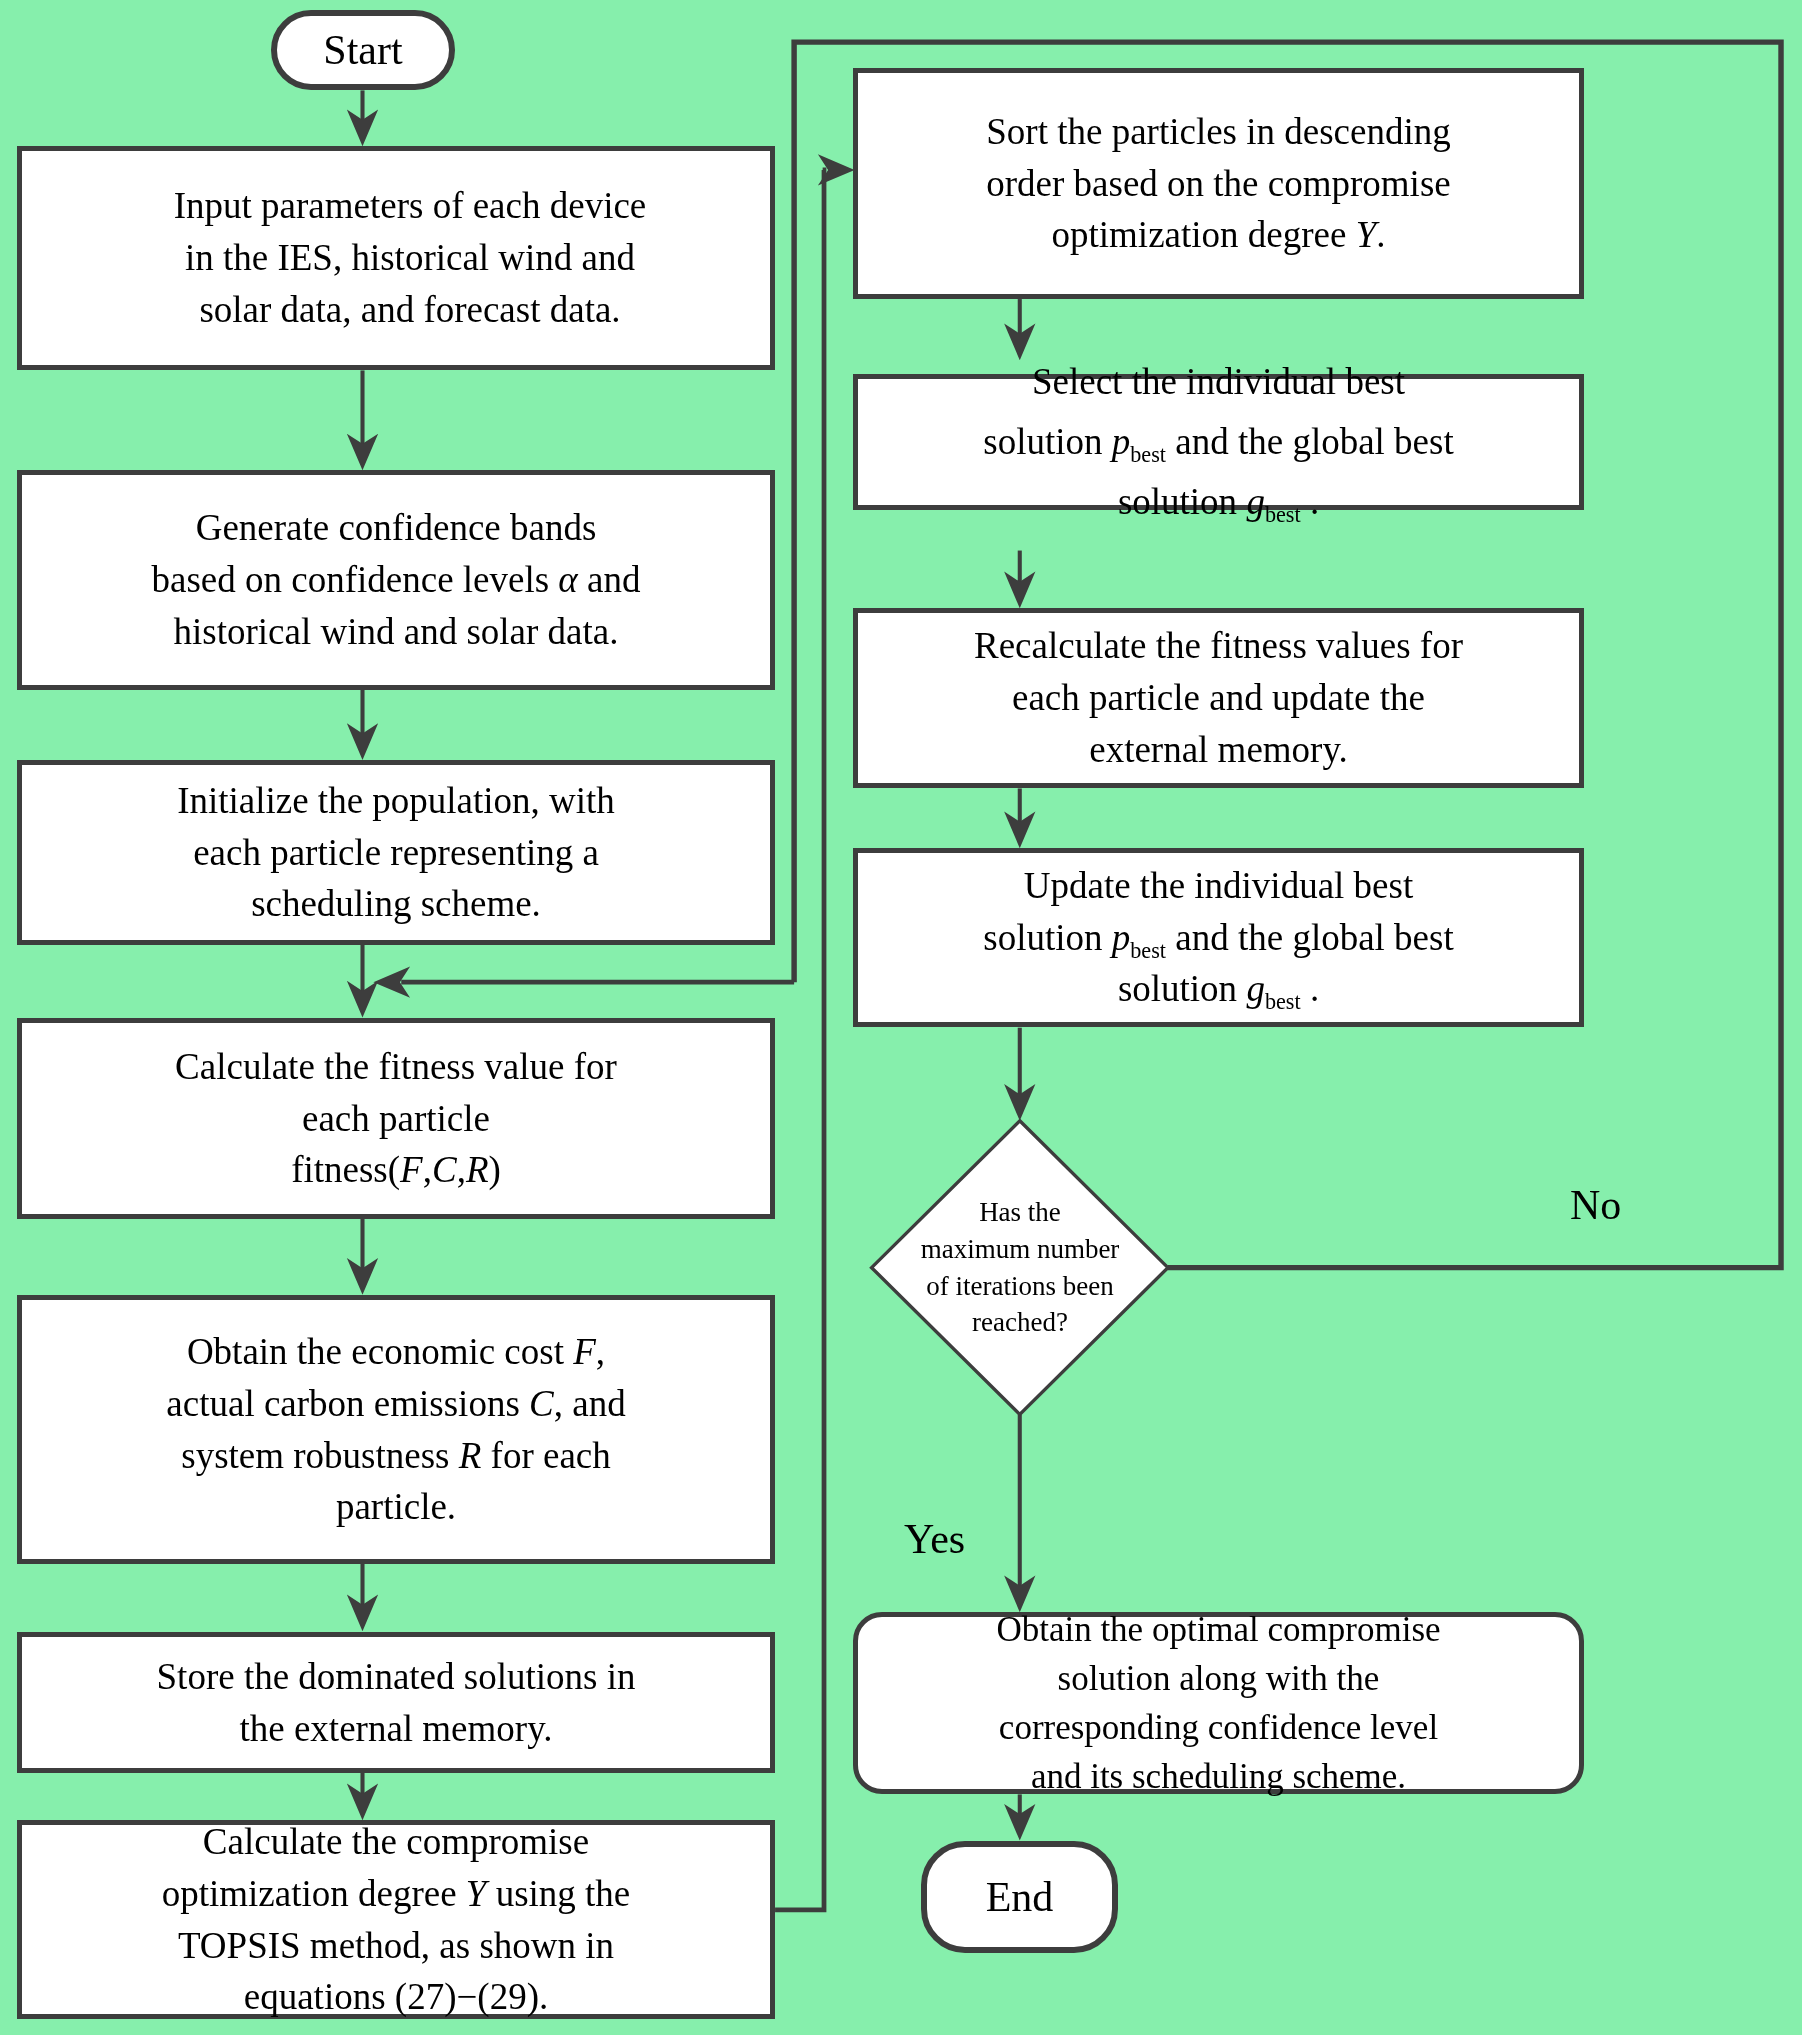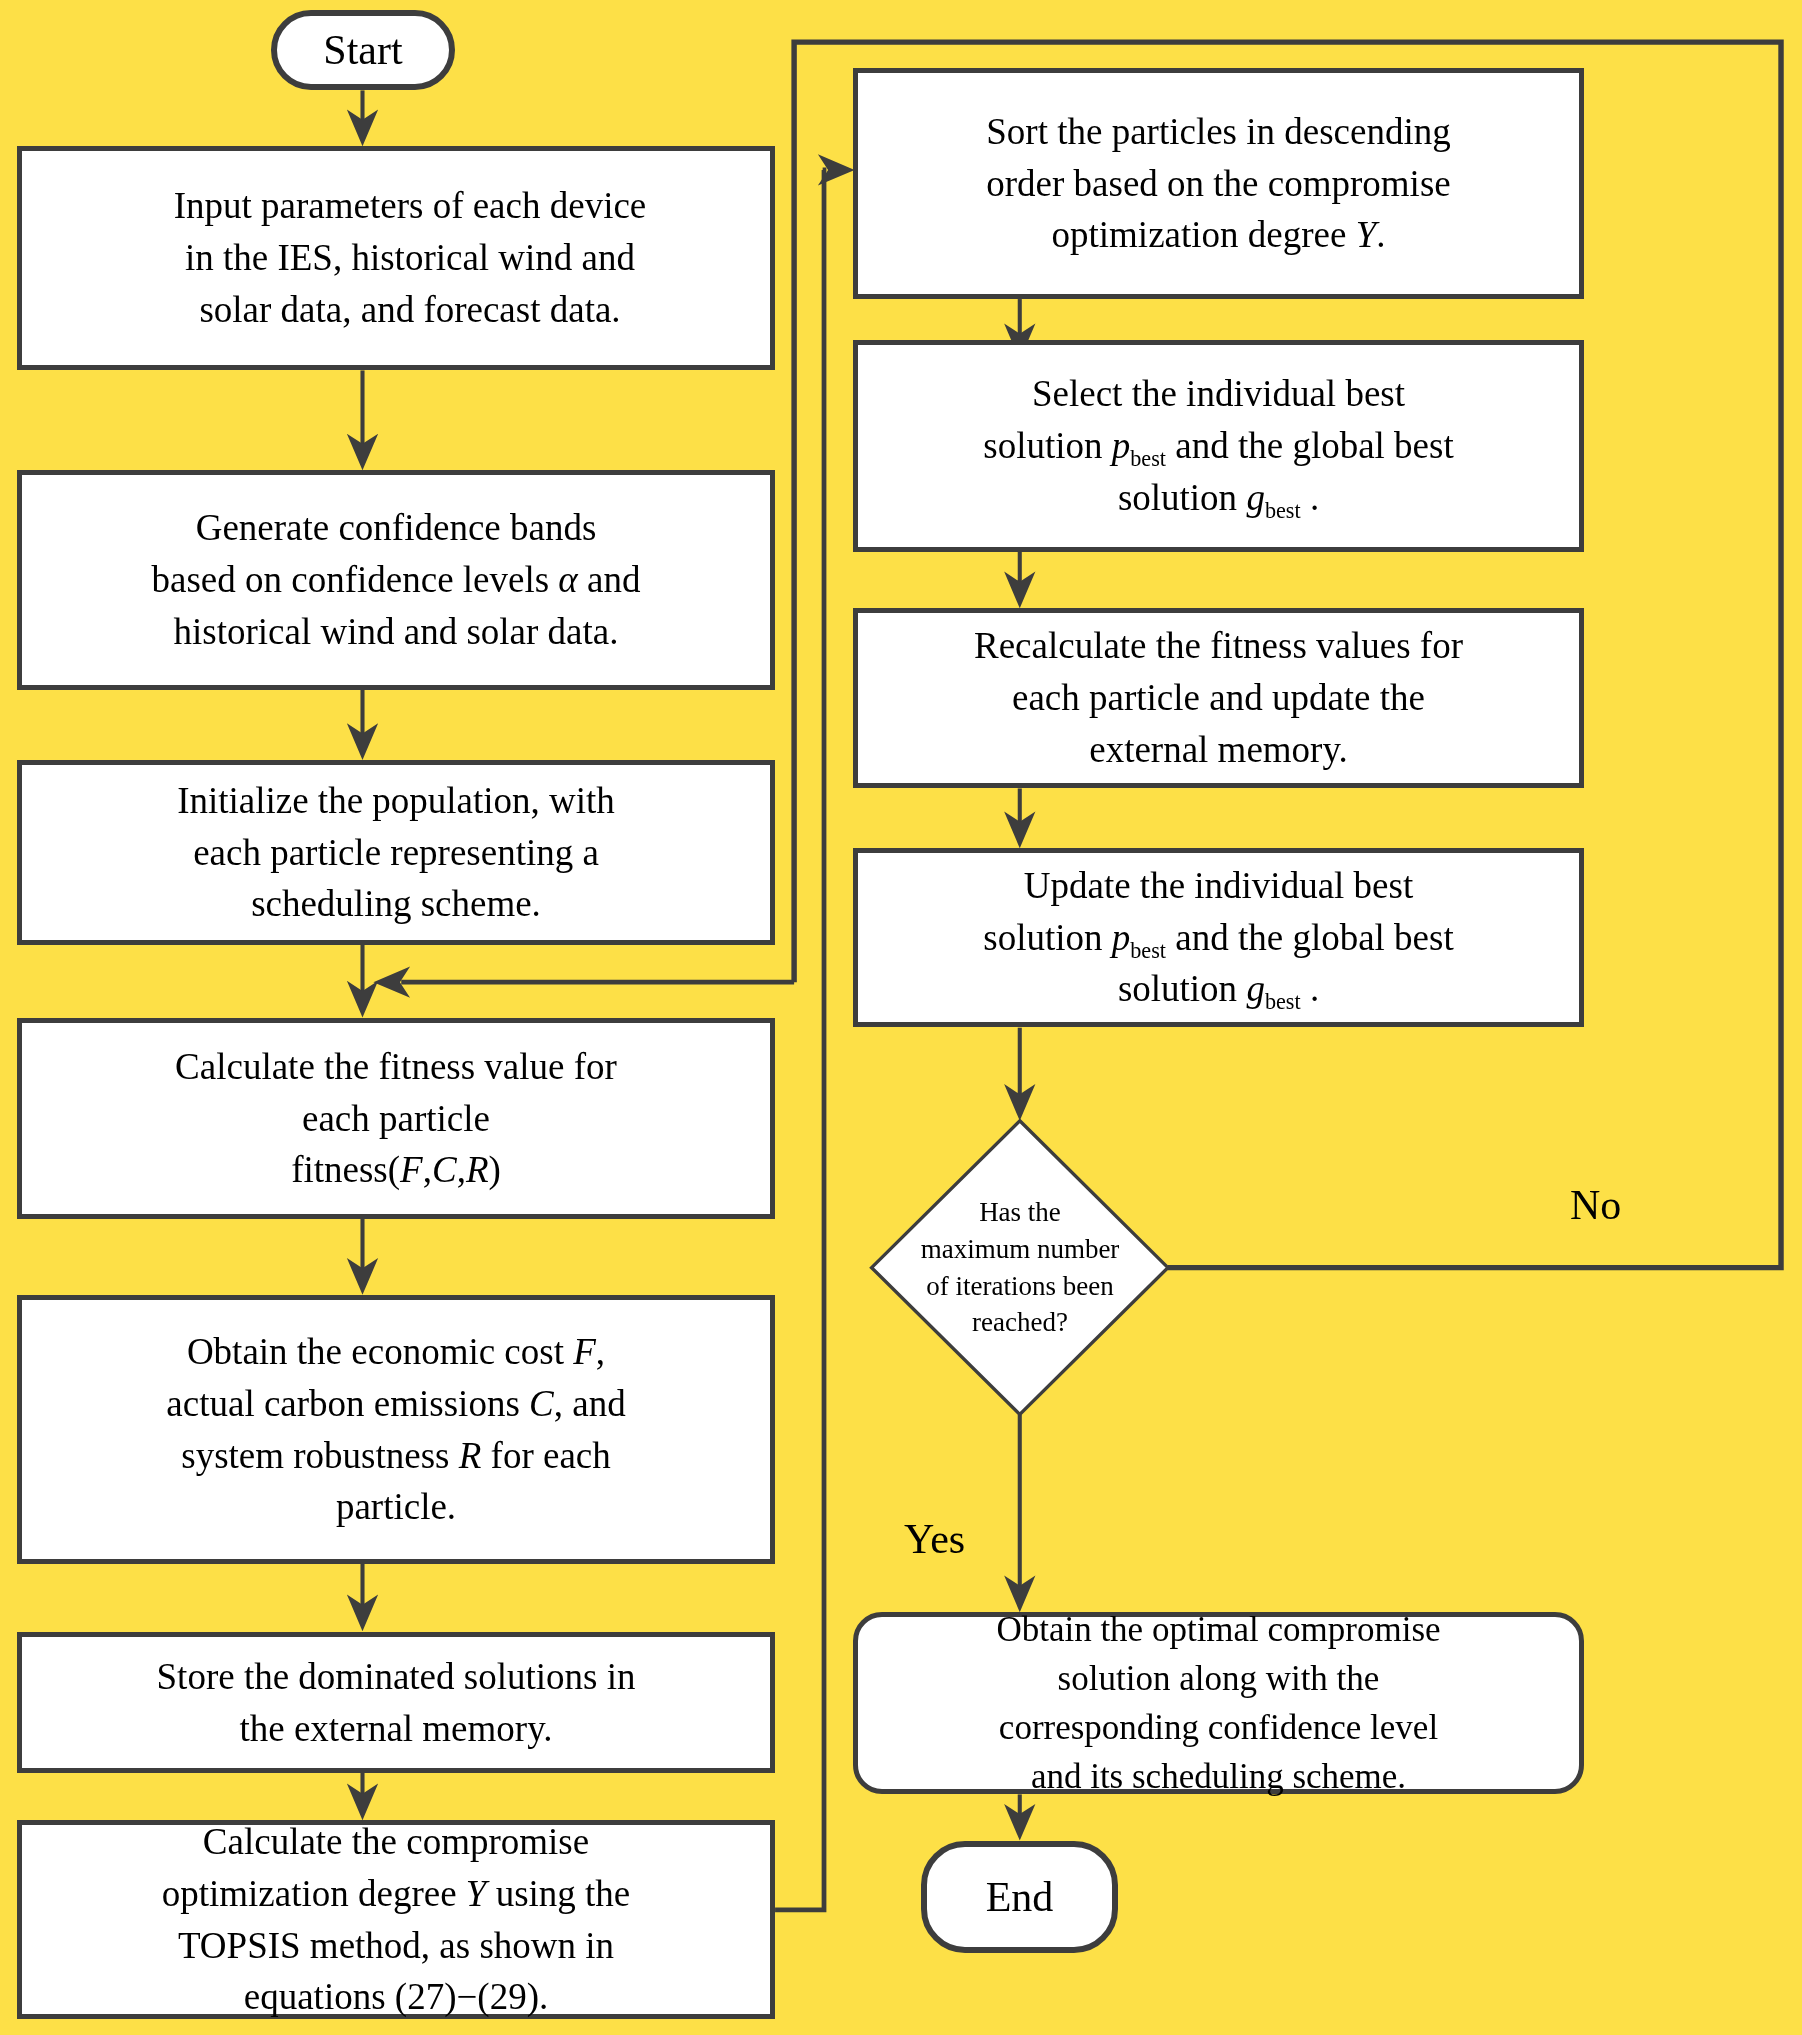--- a/index.html
+++ b/index.html
@@ -1,16 +1,16 @@
 <!DOCTYPE html>
 <html style="font-size:11px"><head>
 <meta charset="utf-8">
 <style>
   html,body{margin:0;padding:0;background:#ffffff;}
-  .canvas{position:relative;width:1803px;height:2035px;background:#fde047;overflow:hidden;
+  .canvas{position:relative;width:1803px;height:2035px;background:#86efac;overflow:hidden;
           font-family:"Liberation Serif","DejaVu Serif",serif;color:#000;}
   svg.wires{position:absolute;left:0;top:0;width:1803px;height:2035px;}
   .node{position:absolute;box-sizing:border-box;background:#ffffff;border:5.4px solid #3d3d3d;
         display:flex;flex-direction:column;justify-content:center;align-items:center;
         text-align:center;font-size:37px;line-height:1.40;}
   .node .ln{white-space:nowrap;}
   .terminator{border-radius:44px;font-size:42px;border-width:6.1px;}
   .left-col{left:17px;width:758px;}
   .right-col{left:853px;width:731px;}
   .diamond-text{position:absolute;left:874px;top:1150px;width:292px;height:235px;
@@ -116,21 +116,21 @@
       <div class="ln">TOPSIS method, as shown in</div>
       <div class="ln">equations (27)−(29).</div>
     </div>
 
   <div class="node right-col" style="top:68px;height:231px;">
       <div class="ln">Sort the particles in descending</div>
       <div class="ln">order based on the compromise</div>
       <div class="ln">optimization degree <i>Y</i>.</div>
     </div>
 
-  <div class="node right-col" style="top:340px;height:212px;">
+  <div class="node right-col" style="top:374px;height:136px;gap:8px;">
       <div class="ln">Select the individual best</div>
       <div class="ln">solution <i>p</i><sub>best</sub> and the global best</div>
       <div class="ln">solution <i>g</i><sub>best</sub> .</div>
     </div>
 
   <div class="node right-col" style="top:608px;height:180px;">
       <div class="ln">Recalculate the fitness values for</div>
       <div class="ln">each particle and update the</div>
       <div class="ln">external memory.</div>
     </div>

